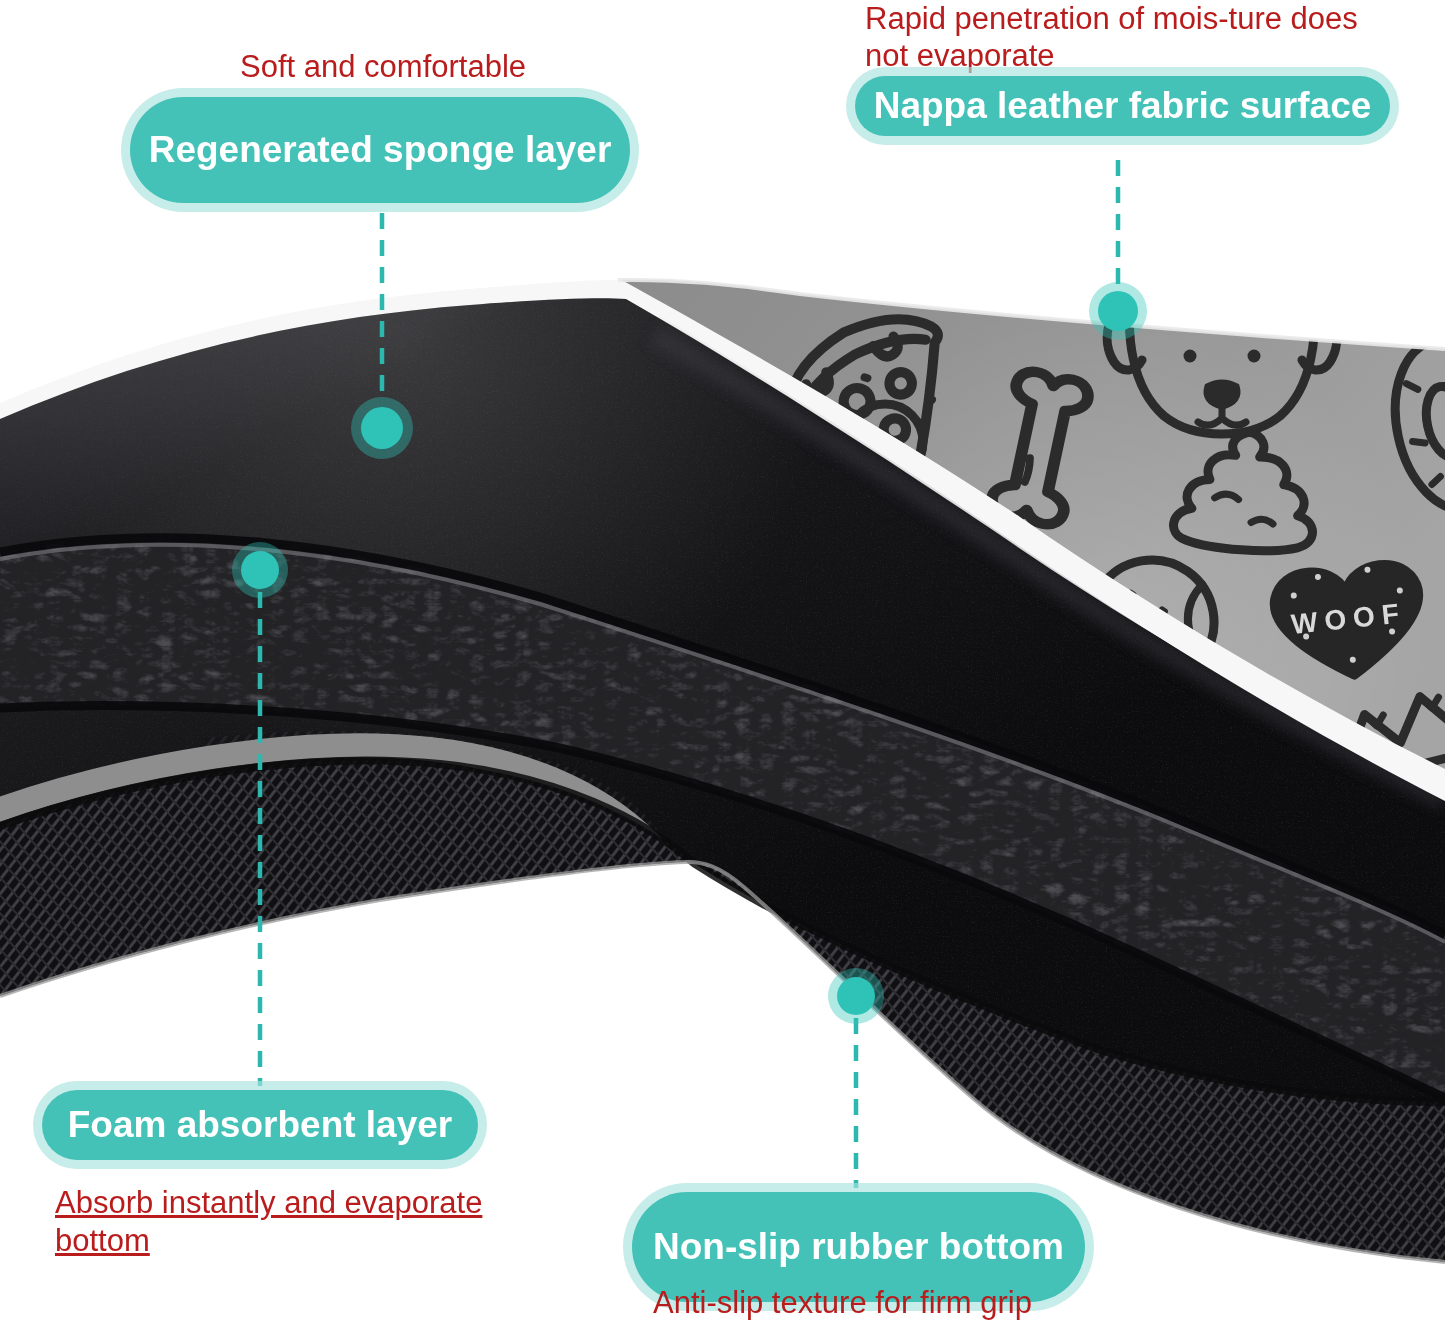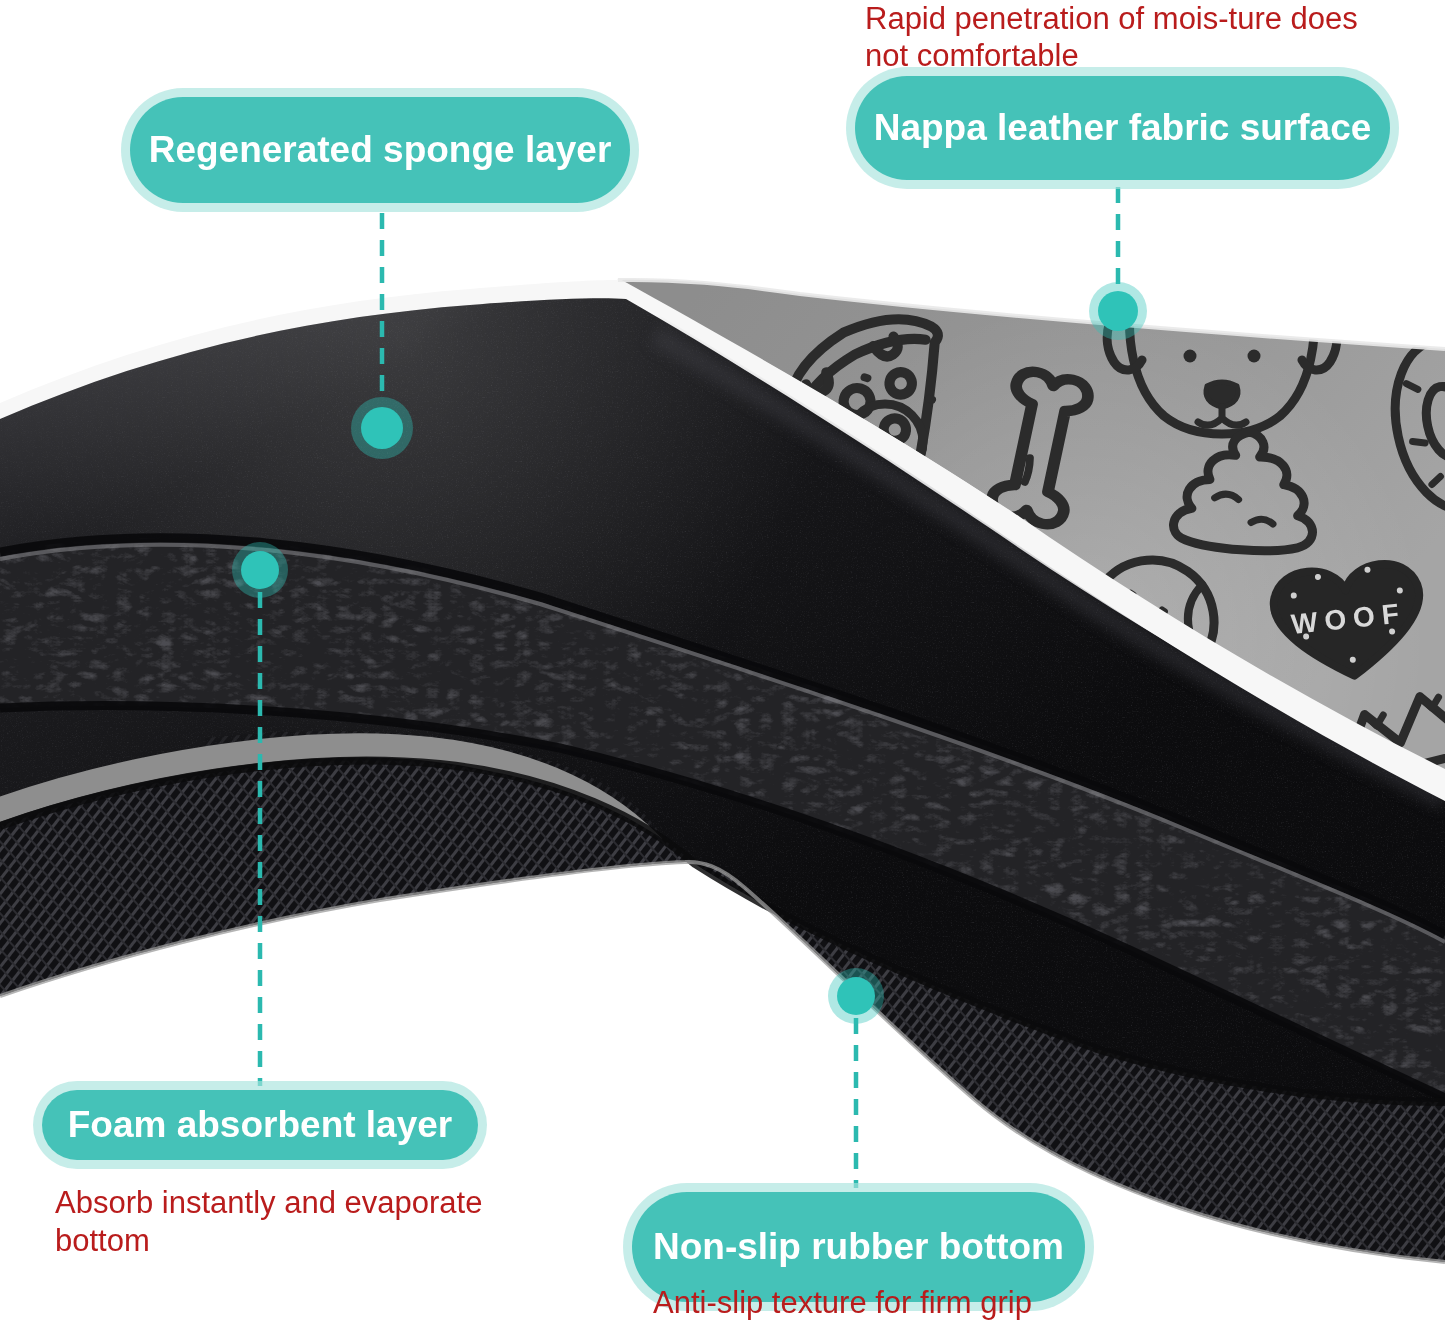--- a/index.html
+++ b/index.html
@@ -277,36 +277,37 @@
           <circle cx="260" cy="570" r="28" fill="#2fc3b8" opacity="0.38"></circle>
           <circle cx="260" cy="570" r="19" fill="#2fc3b8"></circle>
         </g>
       <g>
           <circle cx="856" cy="996" r="28" fill="#2fc3b8" opacity="0.38"></circle>
           <circle cx="856" cy="996" r="19" fill="#2fc3b8"></circle>
         </g>
     </g>
   </svg>
 
+  <div class="note" style="left:240px;top:48px;">Soft and comfortable</div>
   <div class="pill" style="left:130px;top:97px;width:500px;height:106px;">
     <span>Regenerated sponge layer</span>
   </div>
 
   <div class="note" style="left:865px;top:0px;line-height:37px;">
     <div>Rapid penetration of mois-ture does</div>
-    <div>not comfortable</div>
-  </div>
-  <div class="pill" style="left:855px;top:76px;width:535px;height:104px;">
+    <div>not evaporate</div>
+  </div>
+  <div class="pill" style="left:855px;top:76px;width:535px;height:60px;">
     <span>Nappa leather fabric surface</span>
   </div>
 
   <div class="pill" style="left:42px;top:1090px;width:436px;height:70px;">
     <span>Foam absorbent layer</span>
   </div>
-  <div class="note" style="left:55px;top:1184px;">
+  <div class="note" style="left:55px;top:1184px;text-decoration:underline;">
     <div>Absorb instantly and evaporate</div>
     <div>bottom</div>
   </div>
 
   <div class="pill" style="left:632px;top:1192px;width:453px;height:110px;">
     <span>Non-slip rubber bottom</span>
   </div>
   <div class="note" style="left:653px;top:1284px;">Anti-slip texture for firm grip</div>
 
 </div>

